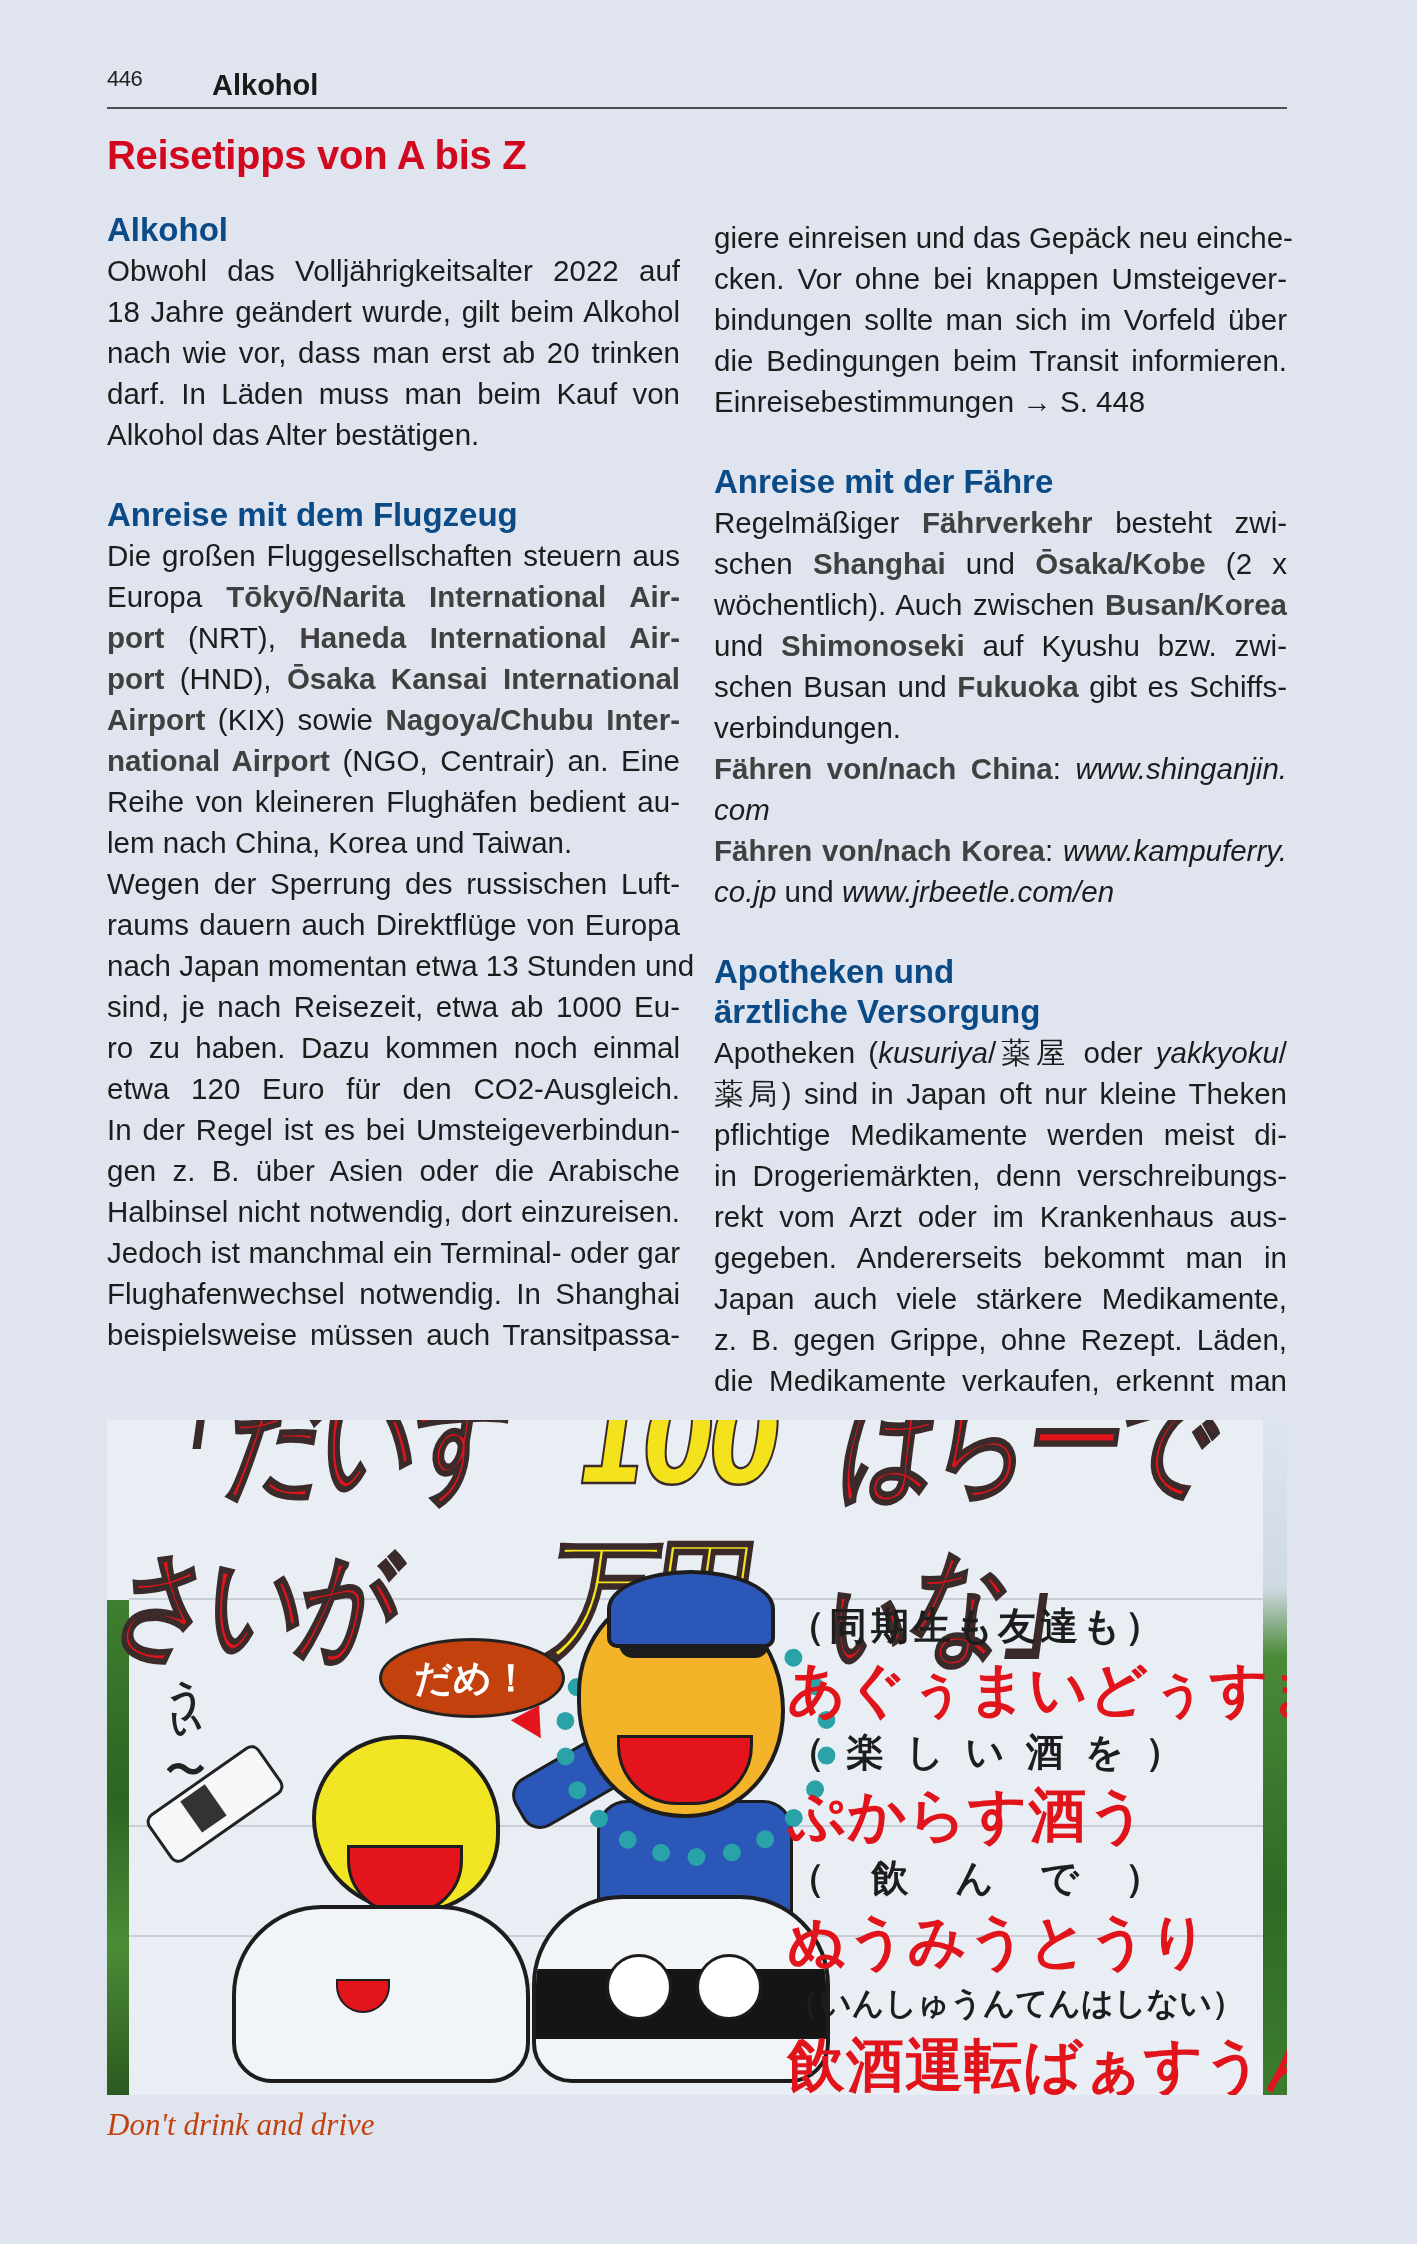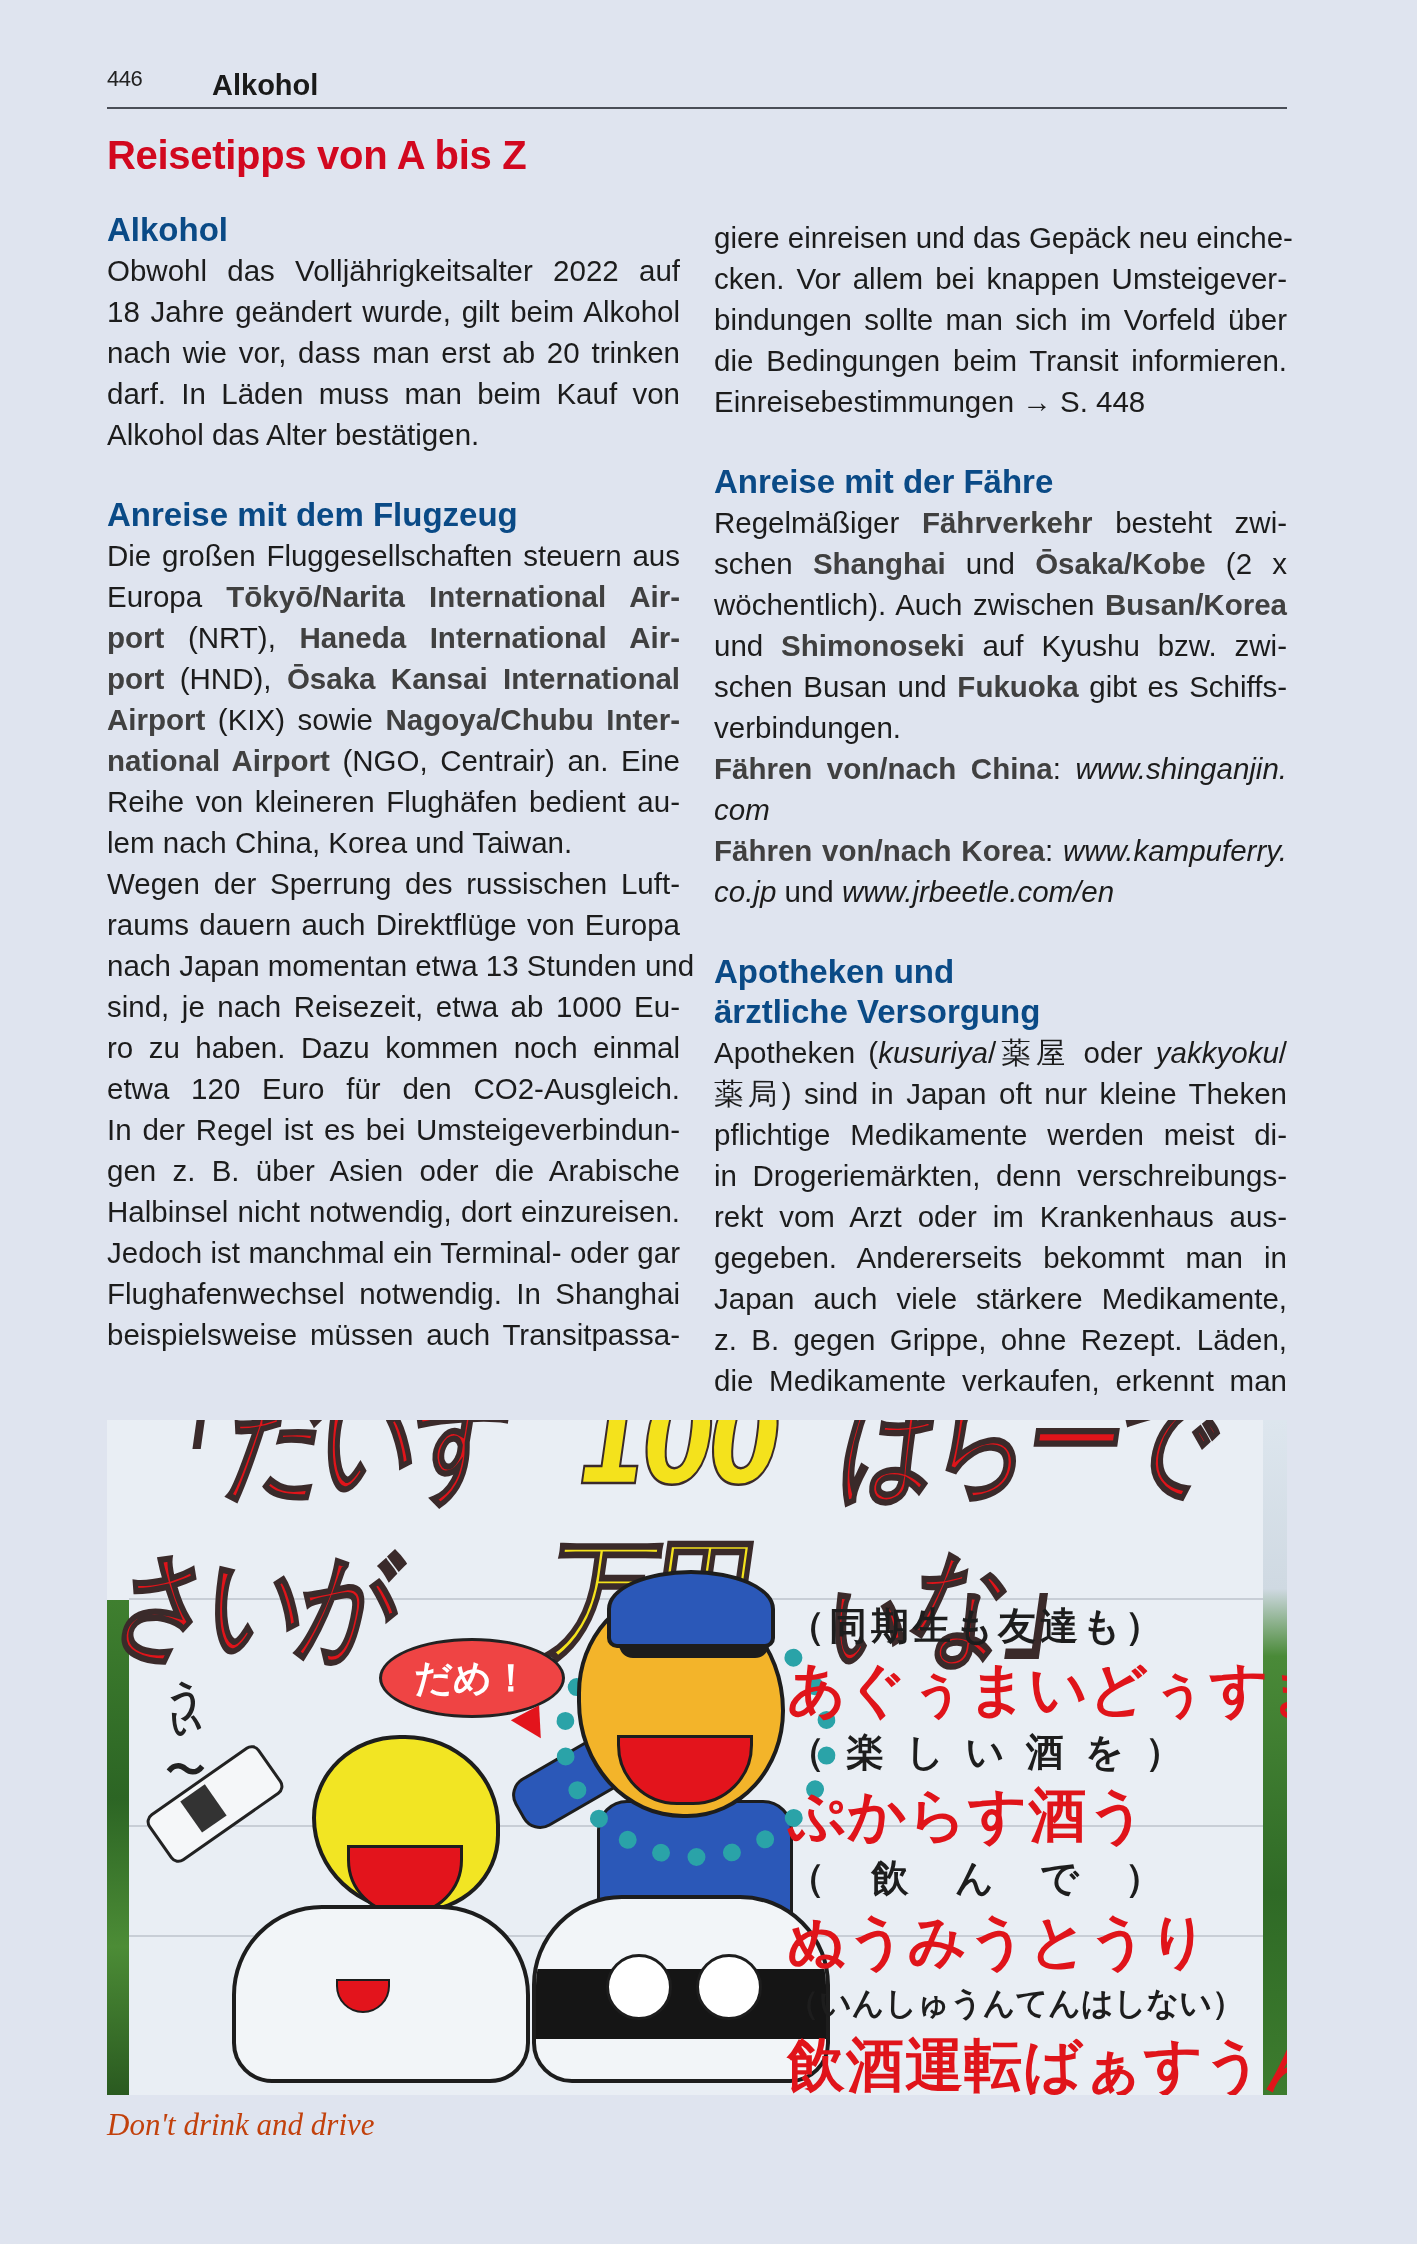--- a/index.html
+++ b/index.html
@@ -58,21 +58,21 @@
   }
   .sign-title {
     position: absolute; left: 20px; top: 40px; width: 1140px; height: 130px;
     display: flex; align-items: center; justify-content: center;
     font-family: "DejaVu Sans", sans-serif; font-weight: 700; font-size: 96px; letter-spacing: -6px;
     color: #e0141a; -webkit-text-stroke: 2px #3a2a2a; transform: skewX(-8deg) scaleY(1.25);
   }
   .sign-title .yen { color: #f4e21c; font-size: 104px; }
   .bubble {
     position: absolute; left: 272px; top: 218px; width: 180px; height: 74px;
-    background: #ef4444; border: 3px solid #222; border-radius: 50%;
+    background: #c2410c; border: 3px solid #222; border-radius: 50%;
     color: #fff; font-weight: 700; font-size: 38px; display: flex; align-items: center; justify-content: center;
     font-family: "DejaVu Sans", sans-serif;
   }
   .bubble::after {
     content: ""; position: absolute; right: 14px; bottom: -26px;
     border-left: 18px solid transparent; border-right: 14px solid transparent; border-top: 30px solid #e3141c;
     transform: rotate(-28deg);
   }
   .ui-text {
     position: absolute; left: 62px; top: 230px; width: 40px;
@@ -198,21 +198,21 @@
       <span class="line">Jedoch ist manchmal ein Terminal- oder gar</span>
       <span class="line">Flughafenwechsel notwendig. In Shanghai</span>
       <span class="line">beispielsweise müssen auch Transitpassa-</span>
     </p>
   </section>
 </div>
 
 <div class="column col-right">
   <p class="para">
     <span class="line">giere einreisen und das Gepäck neu einche-</span>
-    <span class="line">cken. Vor allem bei knappen Umsteigever-</span>
+    <span class="line">cken. Vor ohne bei knappen Umsteigever-</span>
     <span class="line">bindungen sollte man sich im Vorfeld über</span>
     <span class="line">die Bedingungen beim Transit informieren.</span>
     <span class="line last">Einreisebestimmungen → S. 448</span>
   </p>
 
   <div class="gap"></div>
 
   <section>
     <h2 class="section-heading">Anreise mit der Fähre</h2>
     <p class="para">

